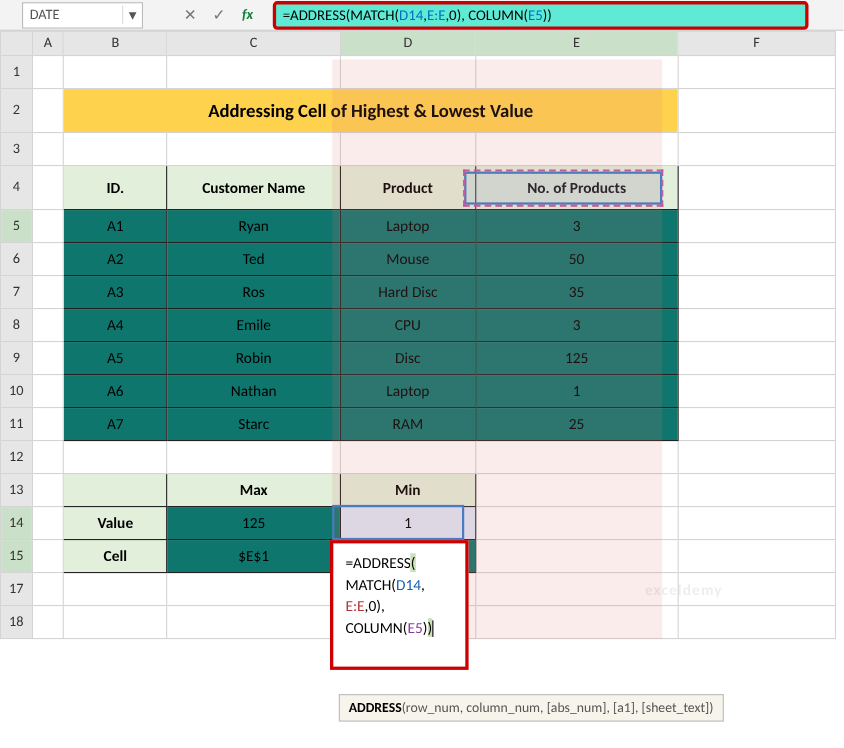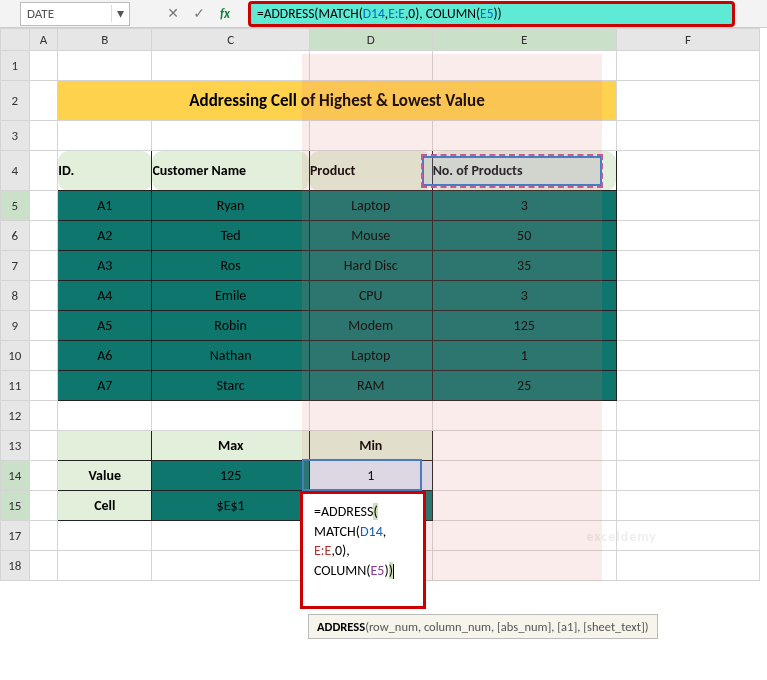--- a/index.html
+++ b/index.html
@@ -89,22 +89,21 @@
     font-size: 17px;
     text-align: center;
     height: 40px !important;
   }
   .title .txt { display: block; padding: 6px; }
 
   
   .thcell {
     background: #e2efda;
     font-weight: bold;
-    text-align: left;
-    border-radius: 11px;
+    text-align: center;
   }
   .thcell, .datacell-b { border: 1px solid #222 !important; }
   .datacell-b { text-align: center; background: #0f766e; }
 
   
   .gcell { background: #e2efda; font-weight: bold; text-align: center; border: 1px solid #222 !important; }
 
   
   .col-overlay {
     position: absolute;
@@ -157,20 +156,21 @@
   .paren-hl { background: #cbe2b8; }
 
   .tooltip {
     position: absolute;
     background: #f7f5eb;
     border: 1px solid #bbb;
     font-size: 12.5px;
     padding: 4px 8px;
     color: #555;
     white-space: nowrap;
+    margin-top: 17px;
   }
   .tooltip b { font-weight: bold; color: #000; }
 
   .watermark {
     position: absolute;
     right: 110px;
     bottom: 36px;
     font-size: 14px;
     color: rgba(0,0,0,0.07);
     font-weight: bold;
@@ -300,21 +300,21 @@
         <td class="datacell-b">Emile</td>
         <td class="datacell-b">CPU</td>
         <td class="datacell-b">3</td>
           <td></td>
         </tr>
       <tr>
           <td class="rowhead">9</td>
           <td></td>
         <td class="datacell-b">A5</td>
         <td class="datacell-b">Robin</td>
-        <td class="datacell-b">Modem</td>
+        <td class="datacell-b">Disc</td>
         <td class="datacell-b">125</td>
           <td></td>
         </tr>
       <tr>
           <td class="rowhead">10</td>
           <td></td>
         <td class="datacell-b">A6</td>
         <td class="datacell-b">Nathan</td>
         <td class="datacell-b">Laptop</td>
         <td class="datacell-b">1</td>

